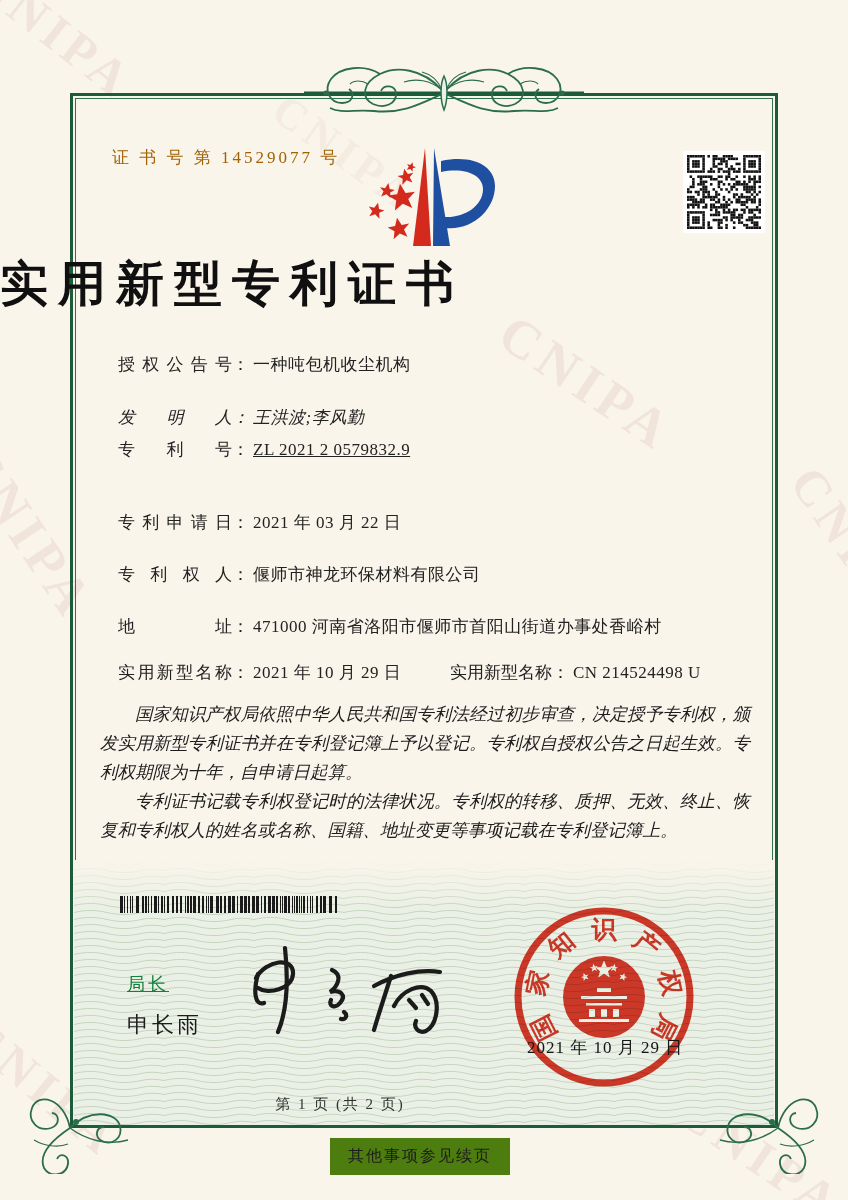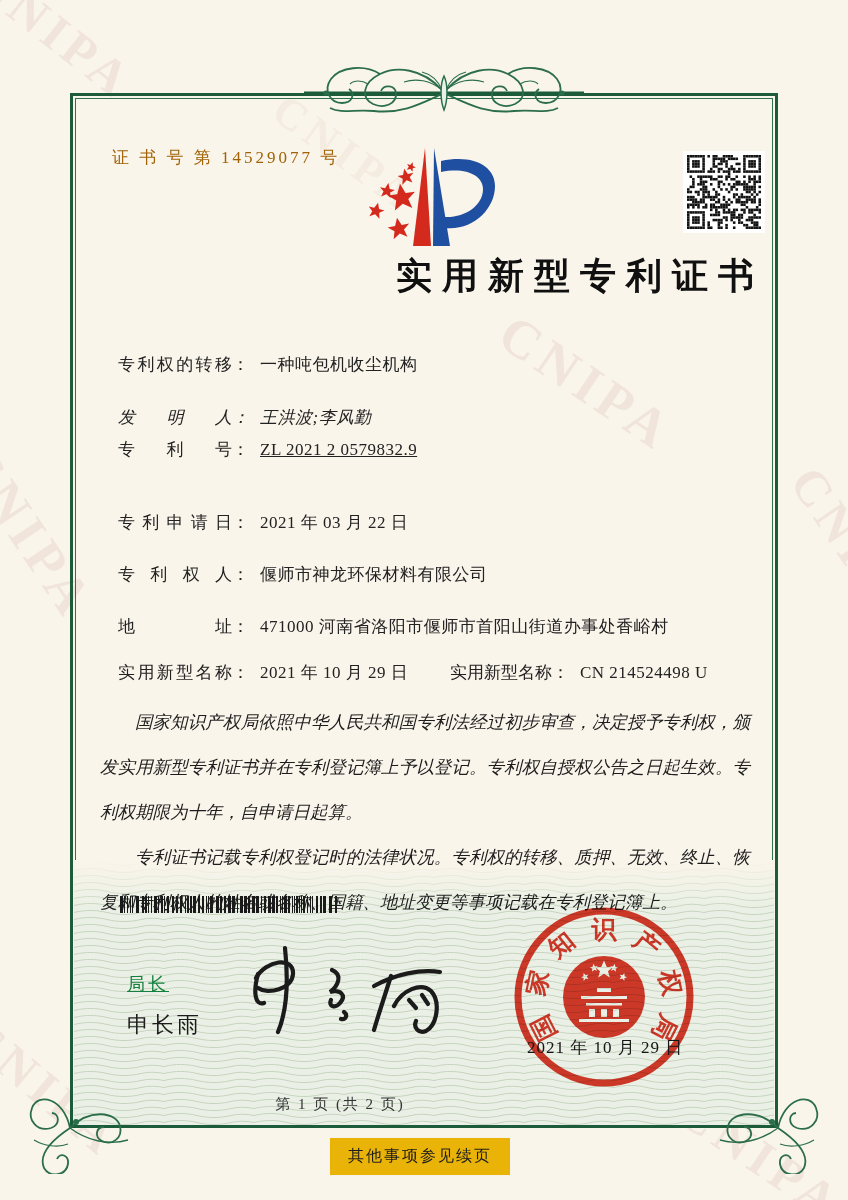--- a/index.html
+++ b/index.html
@@ -19,51 +19,51 @@
   .frame {
     position:absolute; left:70px; top:93px; width:708px; height:1035px;
     border:3px solid #1c5c3b;
   }
   .frame-inner {
     position:absolute; left:2px; top:2px; right:2px; bottom:2px;
     border:1px solid #2e7049;
   }
   .cert-no { left:112px; top:146px; font-size:17px; letter-spacing:3px; color:#a16207; }
   .title {
-    left:0; top:252px; width:764px; text-align:right;
-    font-size:36px; font-weight:bold; letter-spacing:10px; color:#101010;
+    left:0; top:252px; width:764px; text-align:left;
+    font-size:48px; font-weight:bold; letter-spacing:10px; color:#101010;
   }
   .field-row { position:absolute; left:118px; font-size:17px; color:#222; width:560px; }
   .field-label {
     display:inline-block; width:114px; text-align:justify; text-align-last:justify;
     vertical-align:top;
   }
   .field-colon { display:inline-block; }
-  .field-value { margin-left:11px; letter-spacing:0.5px; }
+  .field-value { margin-left:4px; letter-spacing:0.5px; }
   .field-pair2 { position:absolute; left:332px; top:0; white-space:nowrap; }
   .body-para {
     position:absolute; left:100px; top:700px; width:650px;
-    font-size:17.5px; line-height:45px; text-align:justify; color:#1d1d1d;
+    font-size:17.5px; line-height:29px; text-align:justify; color:#1d1d1d;
     font-style:italic; font-family:"Liberation Serif","DejaVu Serif",serif;
   }
   .body-para p { text-indent:2em; }
   
   .band { position:absolute; left:74px; top:860px; width:700px; height:265px; }
   .band-fade {
     position:absolute; left:0; top:0; width:100%; height:48px;
     background:linear-gradient(#faf5eb, rgba(250,245,235,0));
   }
   .barcode { position:absolute; left:120px; top:896px; width:220px; height:17px; }
   .director-label { left:127px; top:972px; font-size:18px; letter-spacing:3px; color:#15803d;text-decoration:underline; }
   .director-name  { left:127px; top:1010px; font-size:22px; letter-spacing:3px; color:#1c1c1c; }
   .seal { left:511px; top:904px; width:186px; height:186px; opacity:0.93; mix-blend-mode:multiply; }
   .seal-date { left:527px; top:1036px; font-size:17px; letter-spacing:1px; color:#151515; z-index:5; }
   .page-info { left:0; top:1095px; width:680px; text-align:center; font-size:15px; letter-spacing:2px; color:#333; }
   .cont-box {
-    left:330px; top:1138px; background:#eab308; padding:8px 18px;
+    left:330px; top:1138px; background:#4d7c0f; padding:8px 18px;
     font-size:16px; letter-spacing:2px; color:#1d1d1d;
     box-shadow:0 0 2px rgba(0,0,0,0.04);
   }
   .qr { left:683px; top:151px; width:82px; height:82px; background:#fff; padding:4px; }
   .logo { left:345px; top:140px; width:175px; height:114px; }
   .ornament-top { left:304px; top:60px; width:280px; height:64px; }
   .ornament-bl { left:24px; top:1082px; width:110px; height:92px; }
   .ornament-br { left:714px; top:1082px; width:110px; height:92px; }
   svg { display:block; }
 </style>
@@ -570,21 +570,21 @@
         <rect x="25" y="28" width="1" height="1" fill="#111"></rect>
         <rect x="26" y="28" width="1" height="1" fill="#111"></rect>
         <rect x="27" y="28" width="1" height="1" fill="#111"></rect>
         <rect x="28" y="28" width="1" height="1" fill="#111"></rect>
       </svg>
     </div>
 
   <div class="abs title">实用新型专利证书</div>
 
   <div class="field-row" style="top:353px;">
-    <span class="field-label">专利权的转移</span><span class="field-colon">：</span><span class="field-value">一种吨包机收尘机构</span>
+    <span class="field-label">授权公告号</span><span class="field-colon">：</span><span class="field-value">一种吨包机收尘机构</span>
   </div>
   <div class="field-row" style="top:406px;font-style:italic;">
     <span class="field-label">发明人</span><span class="field-colon">：</span><span class="field-value">王洪波;李风勤</span>
   </div>
   <div class="field-row" style="top:438px;text-decoration:underline;">
     <span class="field-label">专利号</span><span class="field-colon">：</span><span class="field-value">ZL 2021 2 0579832.9</span>
   </div>
   <div class="field-row" style="top:511px;">
     <span class="field-label">专利申请日</span><span class="field-colon">：</span><span class="field-value">2021 年 03 月 22 日</span>
   </div>

